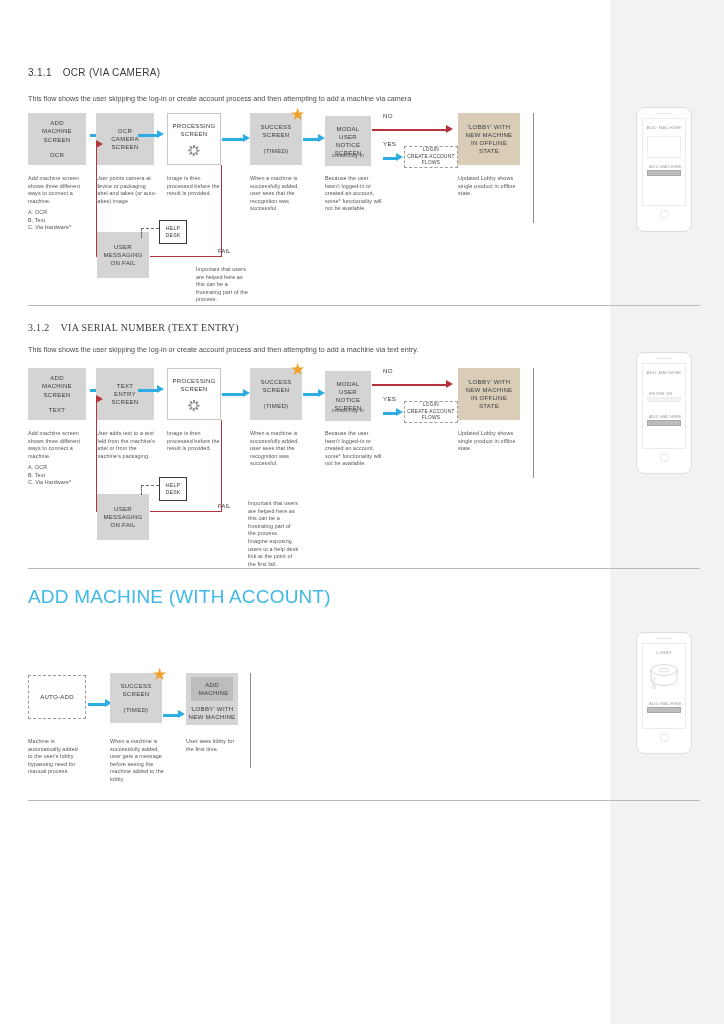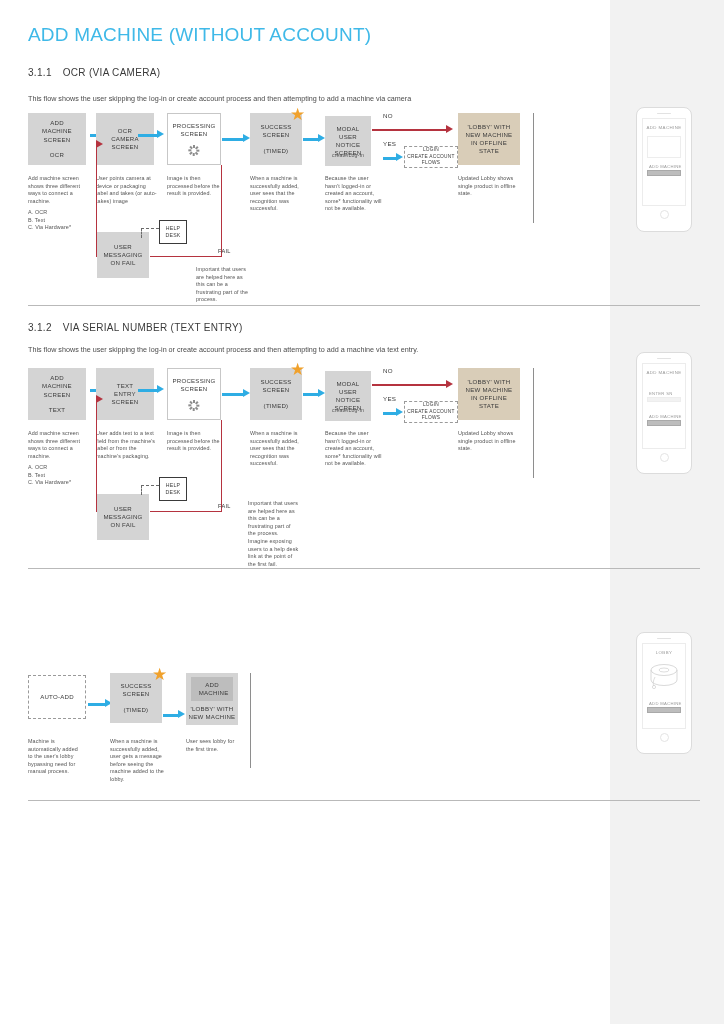--- a/index.html
+++ b/index.html
@@ -133,21 +133,20 @@
   }
   .phone .spacer { flex: 1; }
 </style>
 </head>
 <body>
 
 <div id="page">
 
   <div class="side-panel"></div>
 
-  <div class="h1" style="left:28px; top:24px;">ADD MACHINE (WITHOUT ACCOUNT)</div>
 
   <div class="h2" style="left:28px; top:67px;">
     <span class="num">3.1.1</span><span>OCR (VIA CAMERA)</span>
   </div>
 
   <div class="intro" style="left:28px; top:94px; width:560px;">This flow shows the user skipping the log-in or create account process and then attempting to add a machine via camera</div>
 
   <div class="node grey" style="left:28px; top:113px; width:58px; height:52px;">
     <div>ADD</div>
     <div>MACHINE</div>
@@ -264,21 +263,21 @@
       <div class="pbox"></div>
       <div class="plabel">ADD MACHINE</div>
       <div class="pbtn"></div>
       <div class="spacer"></div>
     </div>
     <div class="home"></div>
   </div>
 
   <div class="divider" style="top:305px;"></div>
 
-  <div class="h2" style="left:28px; top:322px;">
+  <div class="h2" style="left:28px; top:322px;font-family:Liberation Serif, serif;">
     <span class="num">3.1.2</span><span>VIA SERIAL NUMBER (TEXT ENTRY)</span>
   </div>
   <div class="intro" style="left:28px; top:345px; width:580px;">This flow shows the user skipping the log-in or create account process and then attempting to add a machine via text entry.</div>
 
   <div class="node grey" style="left:28px; top:368px; width:58px; height:52px;">
     <div>ADD</div>
     <div>MACHINE</div>
     <div>SCREEN</div>
     <div class="sub">TEXT</div>
   </div>
@@ -392,20 +391,21 @@
       <div class="pfield"></div>
       <div class="plabel" style="margin-top:12px;">ADD MACHINE</div>
       <div class="pbtn"></div>
       <div class="spacer"></div>
     </div>
     <div class="home"></div>
   </div>
 
   <div class="divider" style="top:568px;"></div>
 
+  <div class="h1" style="left:28px; top:586px;">ADD MACHINE (WITH ACCOUNT)</div>
 
 
 
   <div class="node dashed" style="left:28px; top:675px; width:58px; height:44px;">
     <div>AUTO-ADD</div>
   </div>
   <div class="arrow h blue" style="left:88px; top:703px; width:18px;"></div>
   <div class="arrow-head blue" style="left:105px; top:699px;"></div>
 
   <div class="node grey" style="left:110px; top:673px; width:52px; height:50px;">

